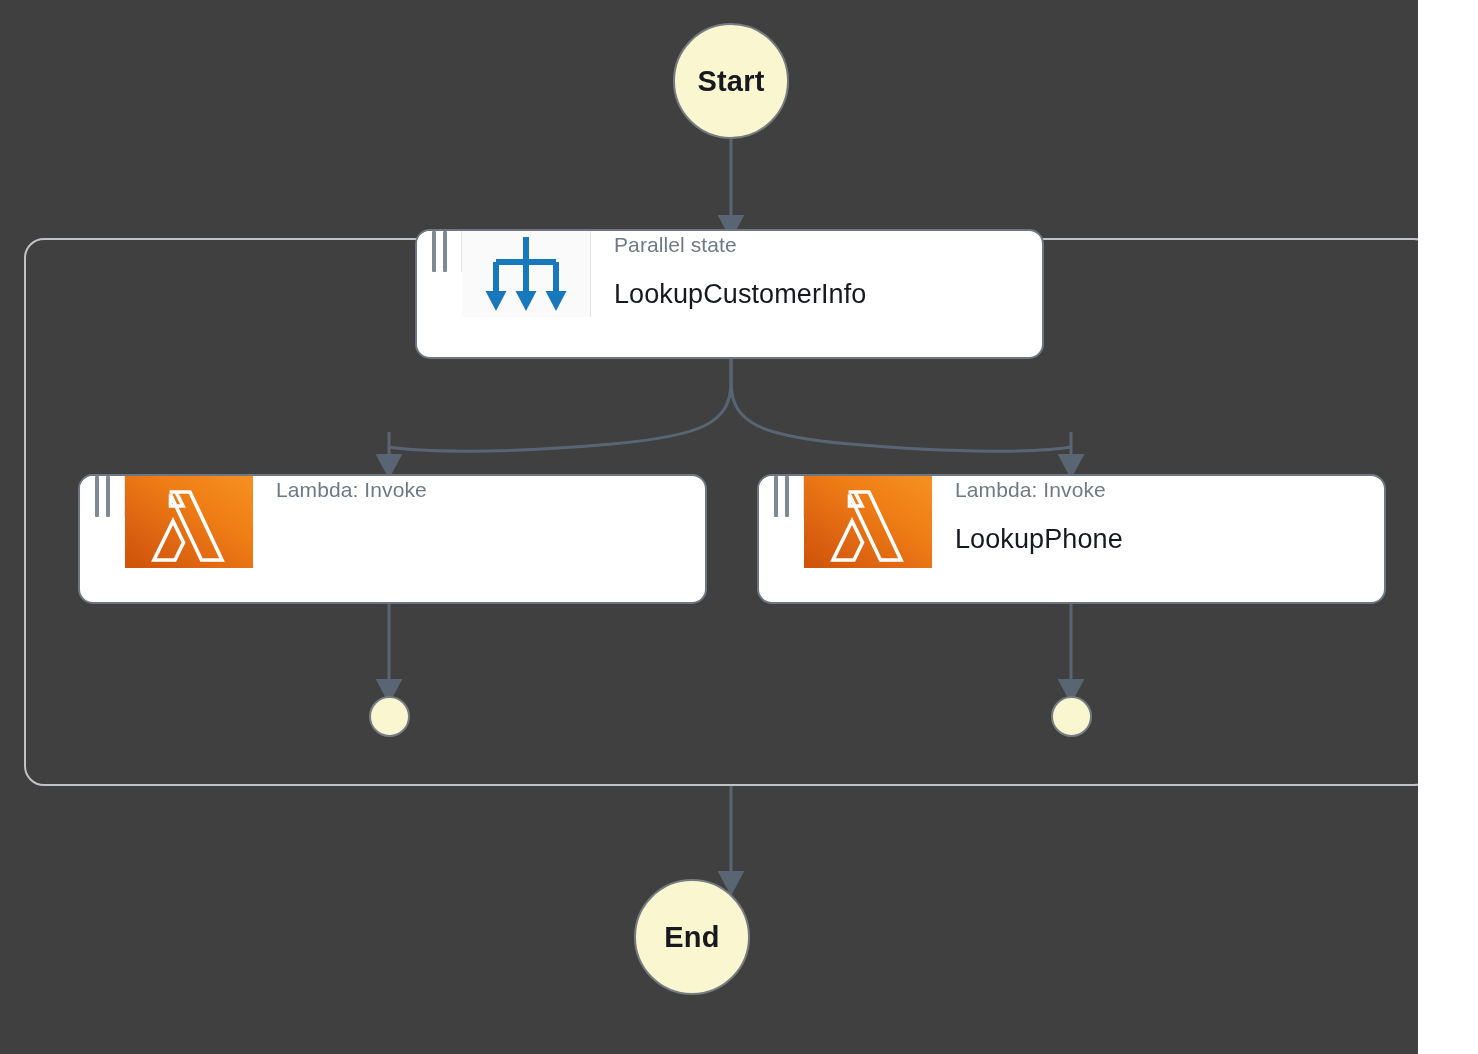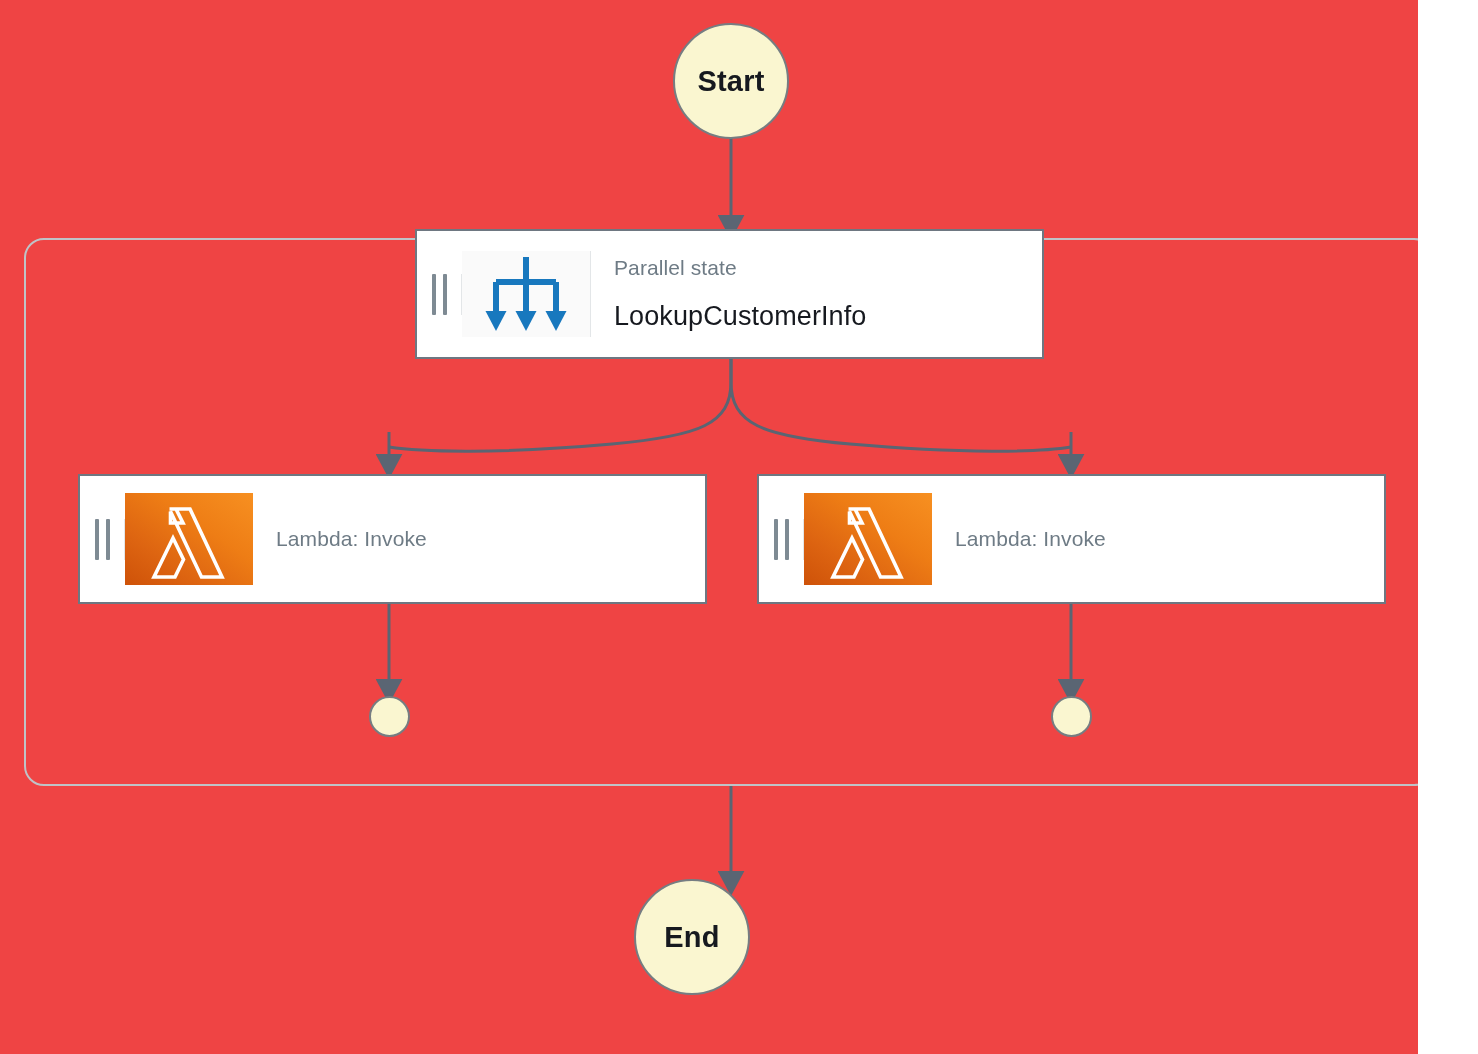--- a/index.html
+++ b/index.html
@@ -8,21 +8,21 @@
     background: #ffffff;
   }
   body {
     font-family: "Liberation Sans", sans-serif;
     -webkit-font-smoothing: antialiased;
   }
   #canvas {
     position: relative;
     width: 1418px;
     height: 1054px;
-    background: #ef4444;
+    background: #404040;
     overflow: hidden;
   }
 
   
   #wires {
     position: absolute;
     left: 0;
     top: 0;
     width: 1478px;
     height: 1054px;
@@ -56,23 +56,23 @@
   .terminal.small {
     border-width: 2px;
   }
 
   
   .node {
     position: absolute;
     box-sizing: border-box;
     background: #ffffff;
     border: 2px solid #6E7781;
-    border-radius: 0;
-    display: flex;
-    align-items: center;
+    border-radius: 15px;
+    display: flex;
+    align-items: flex-start;
     overflow: hidden;
   }
   .node-handle {
     flex: 0 0 44px;
     background: #ffffff;
     display: flex;
     align-items: center;
     justify-content: center;
     gap: 7px;
     border-right: 1px solid #E3E6E8;
@@ -200,20 +200,21 @@
       <div class="handle-bar"></div>
     </div>
     <div class="node-icon lambda">
       <svg width="92" height="92" viewBox="0 0 92 92" aria-hidden="true">
         <path d="M26.5,16 L47,16 L79,84 L58.5,84 L27.5,18.5 L27.5,30 L40,30 L33,16 z
                  M30,45 L40.5,66.5 L32,84 L11,84 z" fill="none" stroke="#ffffff" stroke-width="3.6" stroke-linejoin="miter" stroke-linecap="butt"></path>
       </svg>
     </div>
     <div class="node-text">
       <div class="node-subtitle">Lambda: Invoke</div>
+      <div class="node-title">LookupPhone</div>
     </div>
   </div>
 
   <div class="terminal small" style="left:369px; top:696px; width:41px; height:41px;"></div>
 
   <div class="terminal small" style="left:1051px; top:696px; width:41px; height:41px;"></div>
 
   <div class="terminal" style="left:634px; top:879px; width:116px; height:116px;">
     <span>End</span>
   </div>

